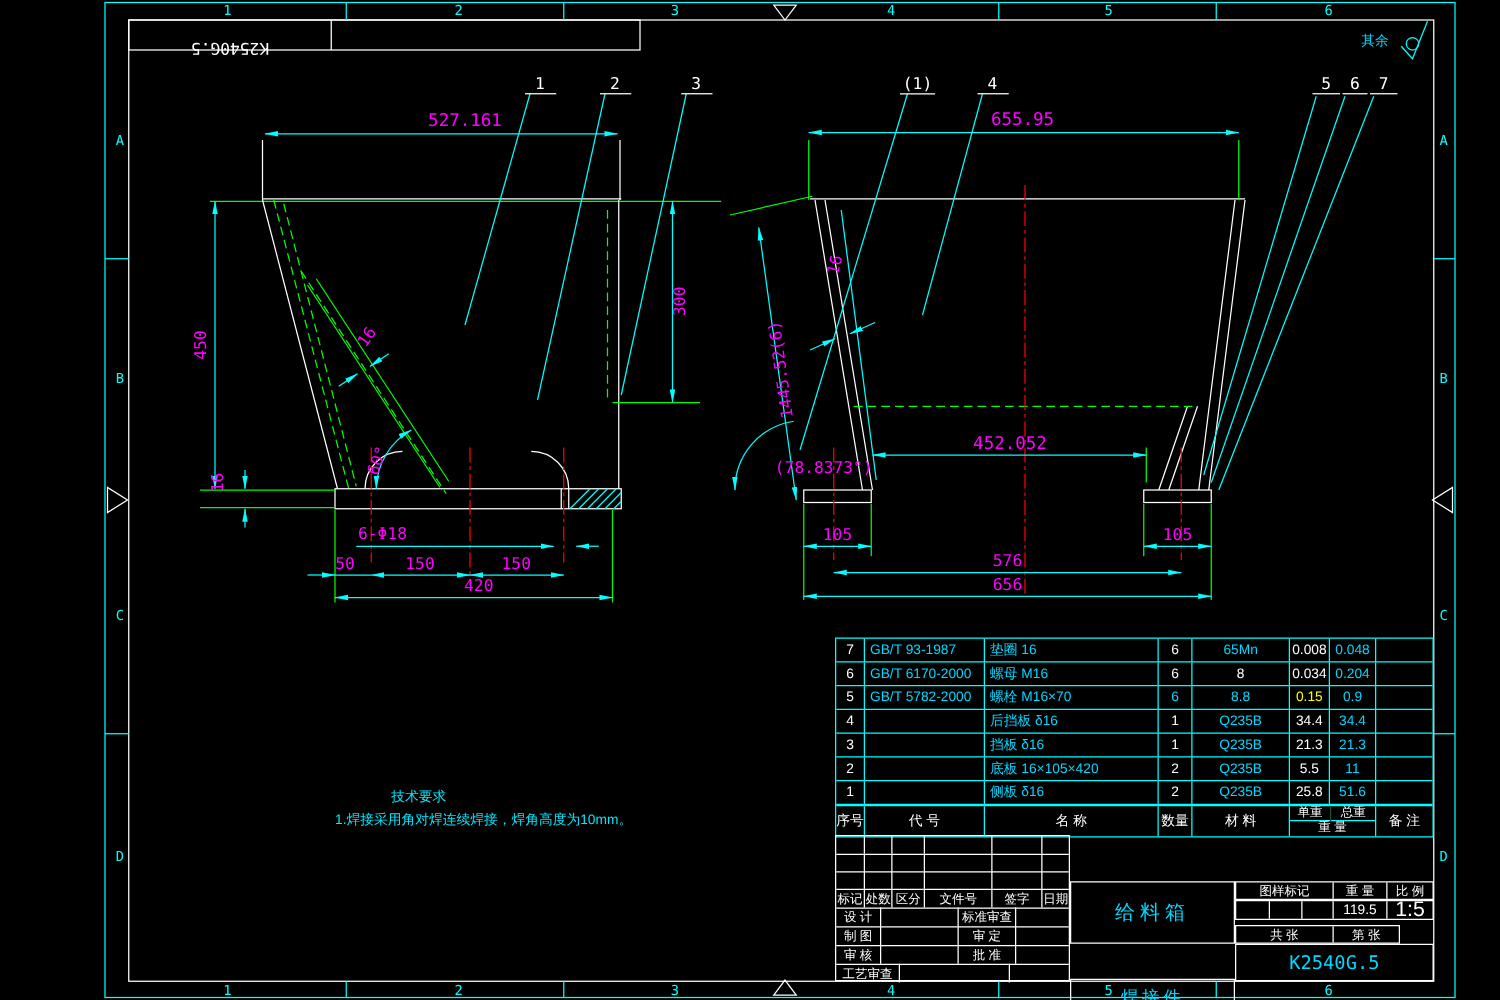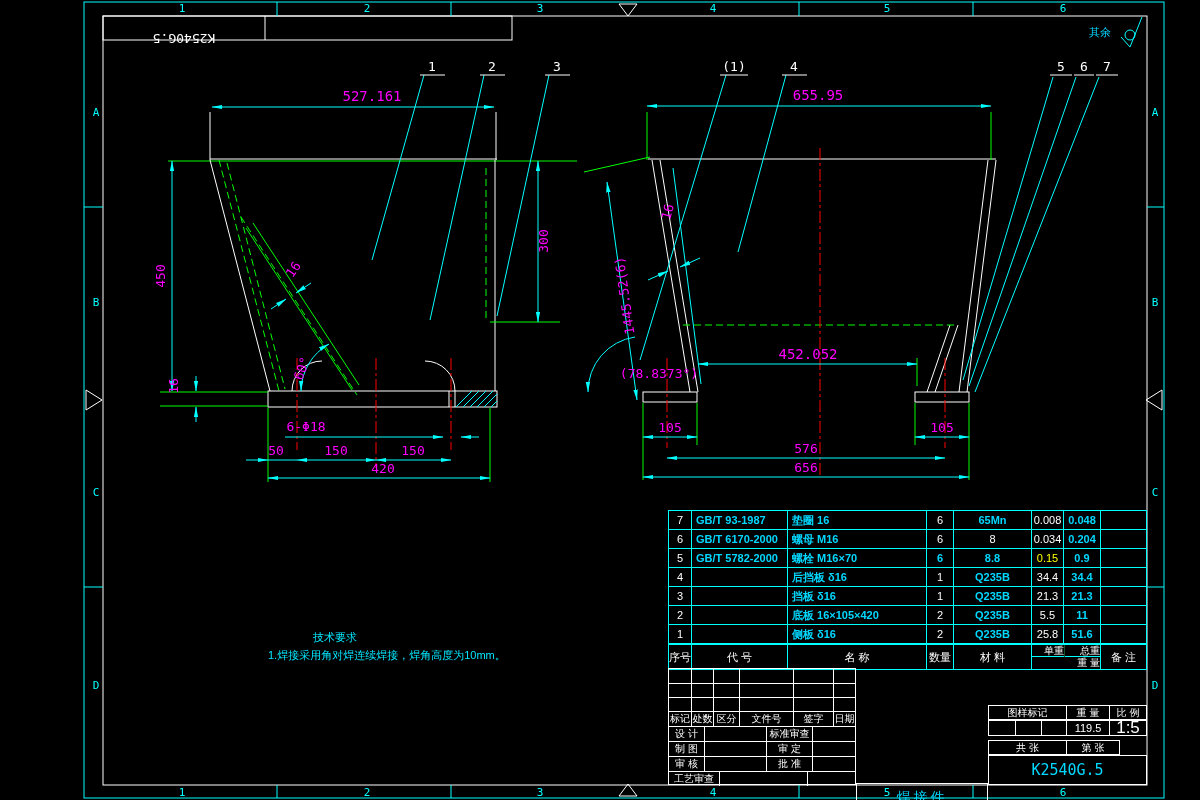--- a/index.html
+++ b/index.html
@@ -20,25 +20,25 @@
   text.strip{fill:#ffffff;font-size:13px;font-family:"DejaVu Sans Mono",monospace;}
   
   #bom{position:absolute;left:668px;top:510px;width:479px;border:1px solid #0ff;box-sizing:border-box;
        font-family:"Liberation Sans",sans-serif;}
   #bom-body{display:grid;grid-template-columns:22px 96px 139px 27px 78px 32px 37px auto;}
   .bcell{height:18px;line-height:18px;font-size:11px;border-left:1px solid #0ff;border-bottom:1px solid #0ff;
          text-align:center;overflow:hidden;white-space:nowrap;}
   .bcell:nth-child(8n+1){border-left:none;}
   .bcell:nth-child(8n+2){text-align:left;padding-left:4px;}
   .bcell:nth-child(8n+3){text-align:left;padding-left:4px;}
-  .bcell.c{color:#00d8ff;font-weight:bold;} .bcell.w{color:#ffffff;} .bcell.y{color:#ffff00;}
+  .bcell.c{color:#00d8ff;} .bcell.w{color:#ffffff;} .bcell.y{color:#ffff00;}
   #bom-head{display:grid;grid-template-columns:22px 96px 139px 27px 78px 69px auto;color:#fff;font-size:11px;}
   .hcell{height:24px;line-height:24px;text-align:center;border-left:1px solid #0ff;overflow:hidden;}
   .hcell:first-child{border-left:none;}
-  .wsplit{display:grid;grid-template-rows:12px 12px;line-height:12px;font-size:10px;text-align:right;}
+  .wsplit{display:grid;grid-template-rows:12px 12px;line-height:12px;font-size:10px;}
   .wsplit .top{display:grid;grid-template-columns:32px auto;border-bottom:1px solid #0ff;}
   .wsplit .top span:last-child{border-left:1px solid #14532d;}
   
   .tb{position:absolute;border:1px solid #fff;box-sizing:border-box;color:#fff;
       font-family:"Liberation Sans",sans-serif;font-size:10px;}
   .tb .cell{border-left:1px solid #fff;border-top:1px solid #fff;box-sizing:border-box;
             display:flex;align-items:center;justify-content:center;overflow:hidden;white-space:nowrap;}
   .cyan-big{color:#00d8ff;}
   #rev{left:668px;top:668px;width:188px;height:117px;display:grid;
        grid-template-rows:14px 14px 14px 15px 15px 15px 15px auto;}
@@ -424,20 +424,23 @@
     <div class="cell">批 准</div>
     <div class="cell"></div>
   </div>
   <div class="revrow rcols3">
     <div class="cell">工艺审查</div>
     <div class="cell"></div>
     <div class="cell"></div>
   </div>
 </div>
 
+<div id="name-box" class="tb">
+  <div class="boxtext cyan-big">给料箱</div>
+</div>
 <div id="type-box" class="tb">
   <div class="boxtext cyan-big">焊接件</div>
 </div>
 <div id="code-box" class="tb">
   <div class="boxtext cyan-big">K2540G.5</div>
 </div>
 <div id="mark-row" class="tb">
   <div class="cell" style="border-left:none;border-top:none;">图样标记</div>
   <div class="cell" style="border-top:none;">重 量</div>
   <div class="cell" style="border-top:none;">比 例</div>

